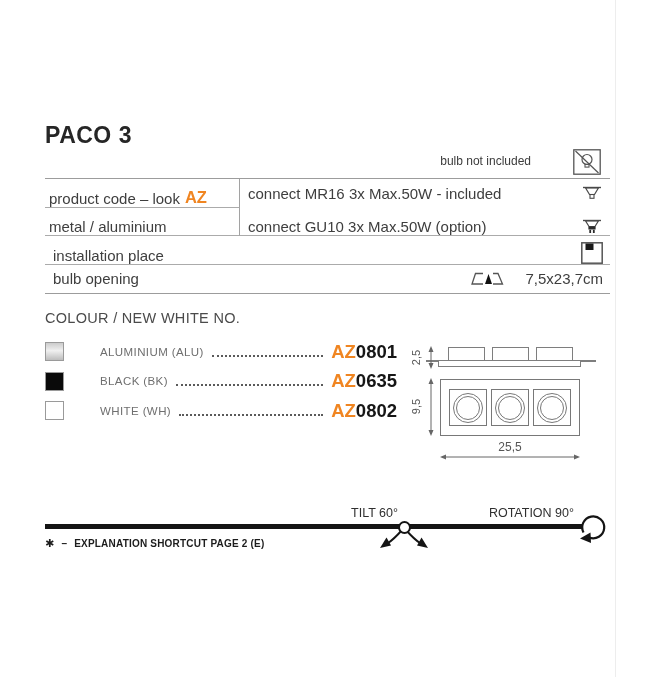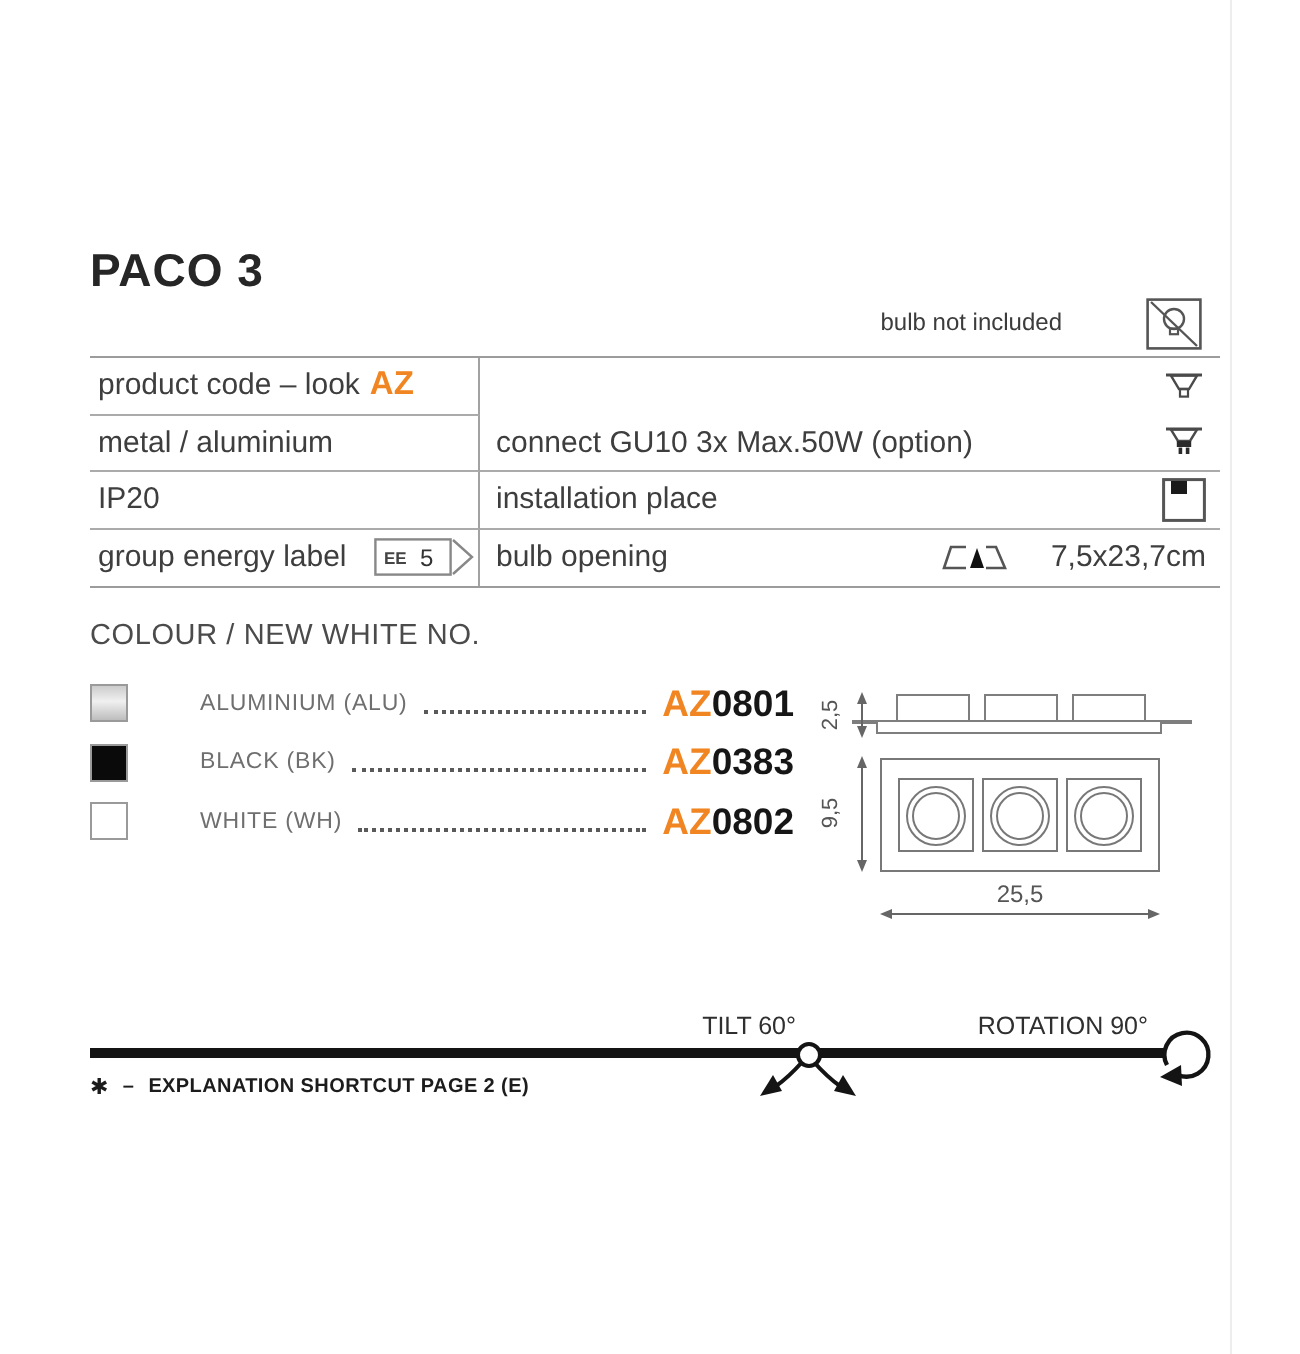--- a/index.html
+++ b/index.html
@@ -13,21 +13,21 @@
     color:#262626;letter-spacing:.5px;}
   .bulb-note{position:absolute;top:154px;right:84px;font-size:12px;color:#3c3c3c;}
   .bulb-icon{position:absolute;left:573px;top:149px;}
   
   .spec-table{position:absolute;left:45px;top:178px;width:565px;
     border-top:1px solid #9c9c9c;border-bottom:1px solid #9c9c9c;}
   .trow{display:flex;height:28.5px;}
   .tcell{display:flex;align-items:center;font-size:15px;color:#3e3e3e;box-sizing:border-box;height:100%;}
   .tcell.left{width:195px;border-right:1px solid #a2a2a2;padding-left:4px;}
   .tcell.right{flex:1;padding-left:8px;padding-right:7px;}
-  .b-bot{border-bottom:1px solid #ababab;}
+  .b-bot{border-bottom:1px solid #ababab;align-items:flex-end;}
   .az{color:#F08521;font-weight:700;font-size:16.5px;margin-left:5px;}
   .cell-spacer{margin-left:auto;display:flex;align-items:center;gap:18px;}
   .inlet-size{font-size:15px;color:#3e3e3e;}
   .badge{margin-left:auto;margin-right:2px;}
   
   .colour-title{position:absolute;left:45px;top:310px;font-size:14.5px;color:#4b4b4b;letter-spacing:.3px;}
   .colour-rows{position:absolute;left:45px;top:337px;width:352px;}
   .colour-row{display:flex;align-items:center;height:29.5px;}
   .swatch{width:17px;height:17px;border:1px solid #9a9a9a;box-sizing:content-box;flex:none;}
   .swatch.alu{background:linear-gradient(180deg,#cccccc 0%,#f0f0f0 45%,#bdbdbd 100%);}
@@ -77,20 +77,21 @@
     <line x1="2.5" y1="2" x2="25.5" y2="24" stroke="#555" stroke-width="1.2"></line>
   </svg>
 
   <div class="spec-table">
     <div class="trow">
       <div class="tcell left b-bot">
         <span>product code – look</span>
         <span class="az">AZ</span>
       </div>
       <div class="tcell right">
+        <span>connect MR16 3x Max.50W - included</span>
         <span class="cell-spacer">
           <svg width="22" height="14" viewBox="0 0 22 14">
             <line x1="2" y1="1.5" x2="20" y2="1.5" stroke="#4a4a4a" stroke-width="1.4"></line>
             <polygon points="4.5,1.8 17.5,1.8 13.5,8.5 8.5,8.5" fill="none" stroke="#4a4a4a" stroke-width="1.2"></polygon>
             <rect x="9" y="8.5" width="4" height="3.8" fill="none" stroke="#4a4a4a" stroke-width="1.1"></rect>
           </svg>
         </span>
       </div>
     </div>
     <div class="trow">
@@ -104,43 +105,31 @@
             <line x1="2" y1="1.5" x2="20" y2="1.5" stroke="#4a4a4a" stroke-width="1.4"></line>
             <polygon points="4.5,1.8 17.5,1.8 14,7.5 8,7.5" fill="none" stroke="#4a4a4a" stroke-width="1.2"></polygon>
             <rect x="7.4" y="7.5" width="7.2" height="3" fill="#2b2b2b"></rect>
             <rect x="8.3" y="10.8" width="1.8" height="3.2" fill="#2b2b2b"></rect>
             <rect x="11.9" y="10.8" width="1.8" height="3.2" fill="#2b2b2b"></rect>
           </svg>
         </span>
       </div>
     </div>
     <div class="trow">
-      <div class="tcell left b-bot">
-        <span>IP20</span>
-      </div>
       <div class="tcell right b-bot">
         <span>installation place</span>
         <span class="cell-spacer">
           <svg width="22" height="22" viewBox="0 0 22 22">
             <rect x="0.8" y="0.8" width="20.4" height="20.4" fill="#fff" stroke="#555" stroke-width="1.5"></rect>
             <rect x="4.5" y="1.5" width="8" height="6.5" fill="#1a1a1a"></rect>
           </svg>
         </span>
       </div>
     </div>
     <div class="trow">
-      <div class="tcell left">
-        <span>group energy label</span>
-        <svg class="badge" width="50" height="19" viewBox="0 0 50 19">
-          <rect x="0.7" y="0.7" width="37.6" height="17.6" fill="#fff" stroke="#888" stroke-width="1.2"></rect>
-          <polyline points="39.5,1 49,9.5 39.5,18" fill="none" stroke="#888" stroke-width="1.2"></polyline>
-          <text x="5" y="13" font-size="8.5" font-weight="bold" fill="#444" font-family="Liberation Sans, sans-serif">EE</text>
-          <text x="23" y="14" font-size="12" fill="#333" font-family="Liberation Sans, sans-serif">5</text>
-        </svg>
-      </div>
       <div class="tcell right">
         <span>bulb opening</span>
         <span class="cell-spacer">
           <svg width="37" height="15" viewBox="0 0 37 15">
             <polyline points="13,2.5 5.5,2.5 2,13 13,13" fill="none" stroke="#555" stroke-width="1.3"></polyline>
             <polygon points="15,13 18.5,3 22,13" fill="#111"></polygon>
             <path d="M23,2.5 L28,2.5 L32.5,13 L23,13" fill="none" stroke="#555" stroke-width="1.3"></path>
           </svg>
           <span class="inlet-size">7,5x23,7cm</span>
         </span>
@@ -153,21 +142,21 @@
     <div class="colour-row">
       <span class="swatch alu"></span>
       <span class="colour-label">ALUMINIUM (ALU)</span>
       <span class="leader"></span>
       <span class="code"><span class="az-code">AZ</span><span>0801</span></span>
     </div>
     <div class="colour-row">
       <span class="swatch bk"></span>
       <span class="colour-label">BLACK (BK)</span>
       <span class="leader"></span>
-      <span class="code"><span class="az-code">AZ</span><span>0383</span></span>
+      <span class="code"><span class="az-code">AZ</span><span>0635</span></span>
     </div>
     <div class="colour-row">
       <span class="swatch wh"></span>
       <span class="colour-label">WHITE (WH)</span>
       <span class="leader"></span>
       <span class="code"><span class="az-code">AZ</span><span>0802</span></span>
     </div>
   </div>
 
   <div class="abs side-lip"></div>

